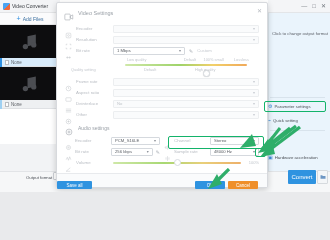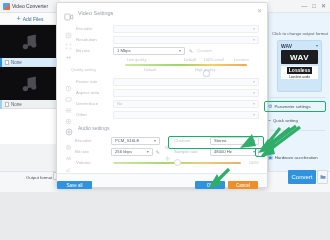--- a/index.html
+++ b/index.html
@@ -302,33 +302,20 @@
     <div class="mw-rail"></div>
 
     <div class="rail-tabs">
       <span class="win-btn">—</span>
       <span class="win-btn">□</span>
       <span class="win-btn">✕</span>
     </div>
 
     <div class="hint-text" style="left:272px; top:31px">Click to change output format</div>
 
-    <div class="fmt-card">
-      <div class="fmt-head">
-        <span class="fmt-name">WAV</span>
-        <span class="caret-dn">▾</span>
-      </div>
-      <div class="wav-badge">
-        <span>WAV</span>
-      </div>
-      <div class="wav-sub">
-        <span class="b1">Lossless</span>
-        <span class="b2">Lossless audio</span>
-      </div>
-    </div>
 
     <div class="rail-sep" style="top:97px"></div>
 
     <div class="rail-link" style="left:268px; top:104px">
       <span class="tiny-ic">⚙</span>
       <span>Parameter settings</span>
     </div>
 
     <div class="rail-link" style="left:268px; top:118px">
       <span class="tiny-ic">⌁</span>

